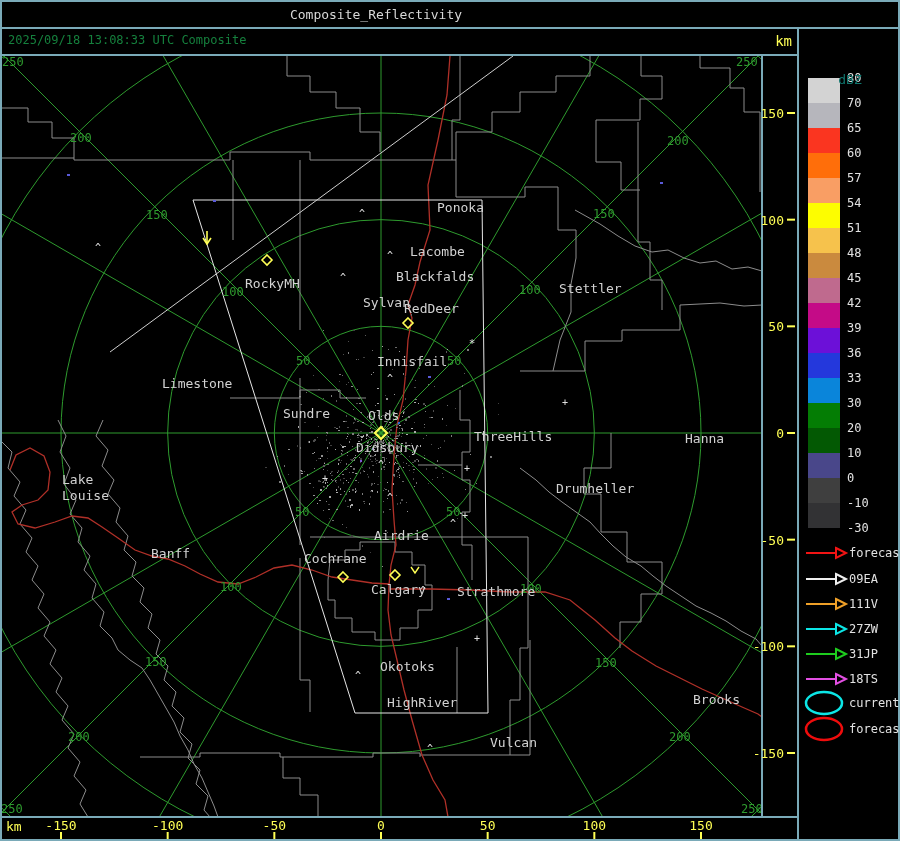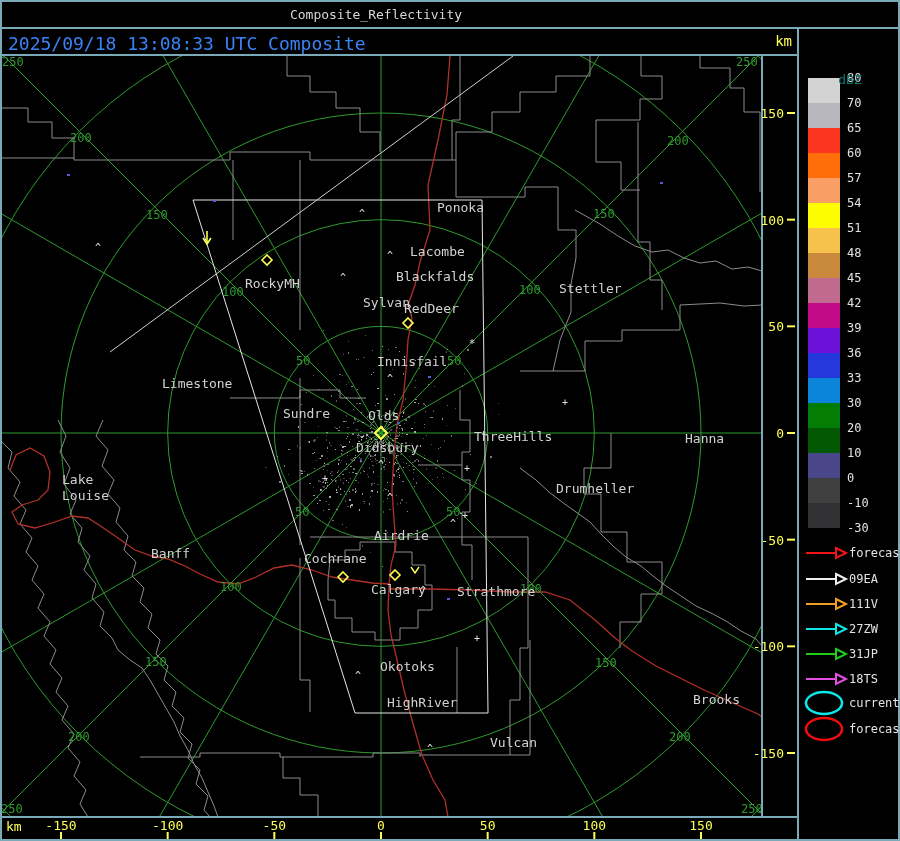--- a/index.html
+++ b/index.html
@@ -1,20 +1,20 @@
 <!DOCTYPE html>
 <html><head>
 <meta charset="utf-8">
 <style>
   html,body{margin:0;padding:0;background:#000;}
   .screen{position:relative;width:900px;height:841px;background:#000;overflow:hidden;
           font-family:"DejaVu Sans Mono",monospace;}
   .txt{position:absolute;white-space:pre;}
   #title{top:7px;left:0;width:752px;text-align:center;color:#d8d8d8;font-size:13px;}
-  #datetime{top:33px;left:8px;color:#3b82f6;font-size:18px;}
+  #datetime{top:33px;left:8px;color:#15803d;font-size:12px;}
   #km-top{top:33px;left:752px;width:40px;text-align:right;color:#ffff55;font-size:14px;}
   #dbz-unit{top:44px;left:820px;width:60px;text-align:center;color:#0f766e;font-size:13px;margin-top:28px;}
   #km-bottom{top:819px;left:6px;color:#ffff55;font-size:13px;}
   svg{position:absolute;top:0;left:0;}
 </style>
 </head>
 <body>
 
 <div class="screen">
   <svg id="gfx" width="900" height="841" viewBox="0 0 900 841">

